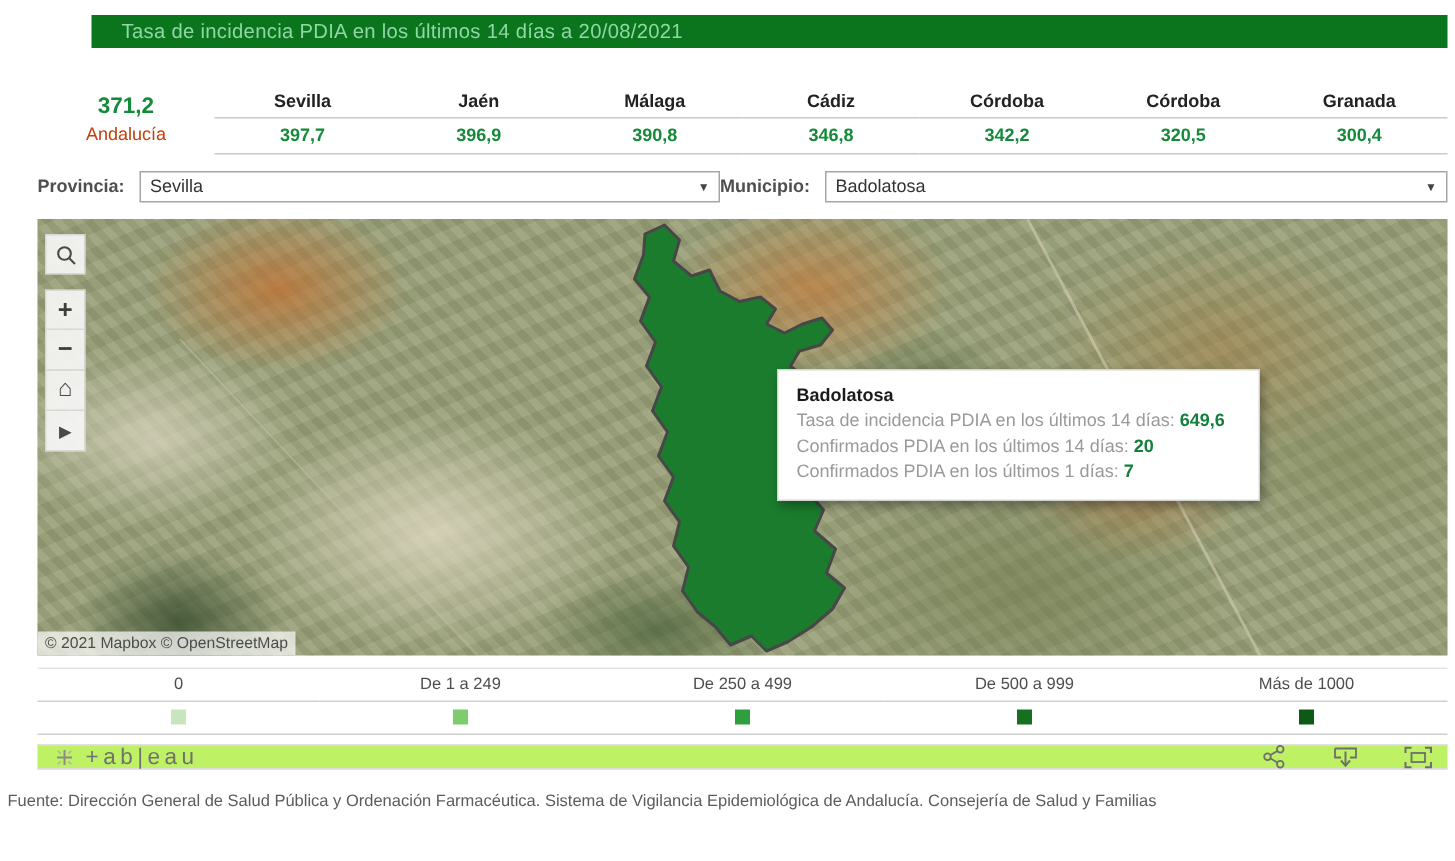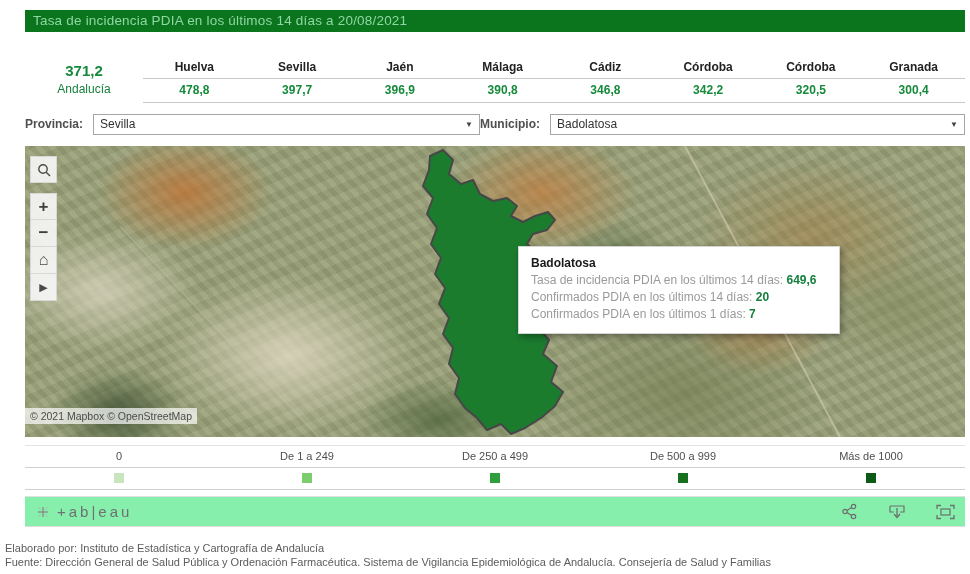--- a/index.html
+++ b/index.html
@@ -7,28 +7,28 @@
     width:970px; height:574px; background:#ffffff;
     font-family:"Liberation Sans", sans-serif; color:#333;
     overflow:hidden;
   }
   .container { width:940px; margin-left:25px; }
 
   
   .title-bar {
     margin-top:10px; height:22px; line-height:22px;
     background:#0a751d; color:#8fd7a3; font-size:13.5px;
-    padding-left:8px; letter-spacing:.2px;
+    padding-left:20px; letter-spacing:.2px;margin-left:36px;
   }
 
   
   .summary { display:flex; margin-top:24px; }
   .region-block { width:118px; text-align:center; padding-top:6px; }
   .region-value { color:#158a3a; font-weight:bold; font-size:15px; }
-  .region-name  { color:#15803d; font-size:12px; margin-top:3px; }
+  .region-name  { color:#c2410c; font-size:12px; margin-top:3px; }
   .prov-cols { flex:1; display:flex; }
   .prov-col { flex:1; text-align:center; }
   .prov-name {
     font-weight:bold; font-size:12px; color:#222;
     padding:4px 0 4px 0; border-bottom:1px solid #c9c9c9;
   }
   .prov-value {
     color:#158a3a; font-weight:bold; font-size:12px;
     padding:4px 0 5px 0; border-bottom:1px solid #c9c9c9;
   }
@@ -86,42 +86,42 @@
     color:#4a4a4a; cursor:pointer; font-size:15px;
   }
   .ctl-search { margin-bottom:10px; }
   .ctl-group .ctl-btn { border-top:none; }
   .ctl-group .ctl-btn:first-child { border-top:1px solid rgba(200,200,200,.6); }
   .ctl-plus, .ctl-minus { font-size:17px; font-weight:bold; color:#3d3d3d; }
   .ctl-home { font-size:16px; }
   .ctl-pan { font-size:11px; }
 
   .map-attrib {
-    position:absolute; left:0; bottom:13px;
+    position:absolute; left:0; bottom:0;
     background:rgba(255,255,255,.7); color:#4c4c4c;
     font-size:10.5px; padding:2px 5px;
   }
 
   
   .legend { margin-top:8px; border-top:1px solid #e3e3e3; }
   .legend-labels { display:flex; }
   .legend-labels .cell {
     flex:1; text-align:center; font-size:11px; color:#4e4e4e;
     padding:4px 0 5px 0; border-bottom:1px solid #cfcfcf;
   }
   .legend-swatches { display:flex; border-bottom:1px solid #cfcfcf; }
   .legend-swatches .cell {
     flex:1; display:flex; justify-content:center; align-items:center;
     padding:5px 0 6px 0;
   }
   .swatch { width:10px; height:10px; cursor:pointer; }
 
   
   .tableau-bar {
-    margin-top:6px; height:31px; background:#86efac;
+    margin-top:6px; height:17px; background:#bef264;
     border-top:1px solid #e0e0e0; border-bottom:1px solid #dcdcdc;
     display:flex; align-items:center; padding:0 10px;
   }
   .tb-logo { display:flex; align-items:center; color:#757575; }
   .tb-logo-glyph { margin-right:6px; display:flex; }
   .tb-logo-text { font-size:15px; letter-spacing:3px; color:#707070; }
   .tb-icons { margin-left:auto; display:flex; gap:30px; }
   .tb-icon { cursor:pointer; display:flex; align-items:center; }
 
   
@@ -133,24 +133,20 @@
 <div class="container">
 
   <div class="title-bar">Tasa de incidencia PDIA en los últimos 14 días a 20/08/2021</div>
 
   <div class="summary">
     <div class="region-block">
       <div class="region-value">371,2</div>
       <div class="region-name">Andalucía</div>
     </div>
     <div class="prov-cols">
-      <div class="prov-col">
-        <div class="prov-name">Huelva</div>
-        <div class="prov-value">478,8</div>
-      </div>
       <div class="prov-col">
         <div class="prov-name">Sevilla</div>
         <div class="prov-value">397,7</div>
       </div>
       <div class="prov-col">
         <div class="prov-name">Jaén</div>
         <div class="prov-value">396,9</div>
       </div>
       <div class="prov-col">
         <div class="prov-name">Málaga</div>
@@ -297,15 +293,14 @@
           <path d="M5 14.5 H1 V11" fill="none" stroke="#6e6e6e" stroke-width="1.3"></path>
           <rect x="5" y="5" width="9" height="6" fill="none" stroke="#6e6e6e" stroke-width="1.2"></rect>
         </svg>
       </span>
     </div>
   </div>
 
 </div>
 
 <div class="footer">
-  <div>Elaborado por: Instituto de Estadística y Cartografía de Andalucía</div>
   <div>Fuente: Dirección General de Salud Pública y Ordenación Farmacéutica. Sistema de Vigilancia Epidemiológica de Andalucía. Consejería de Salud y Familias</div>
 </div>
 
 </body></html>

